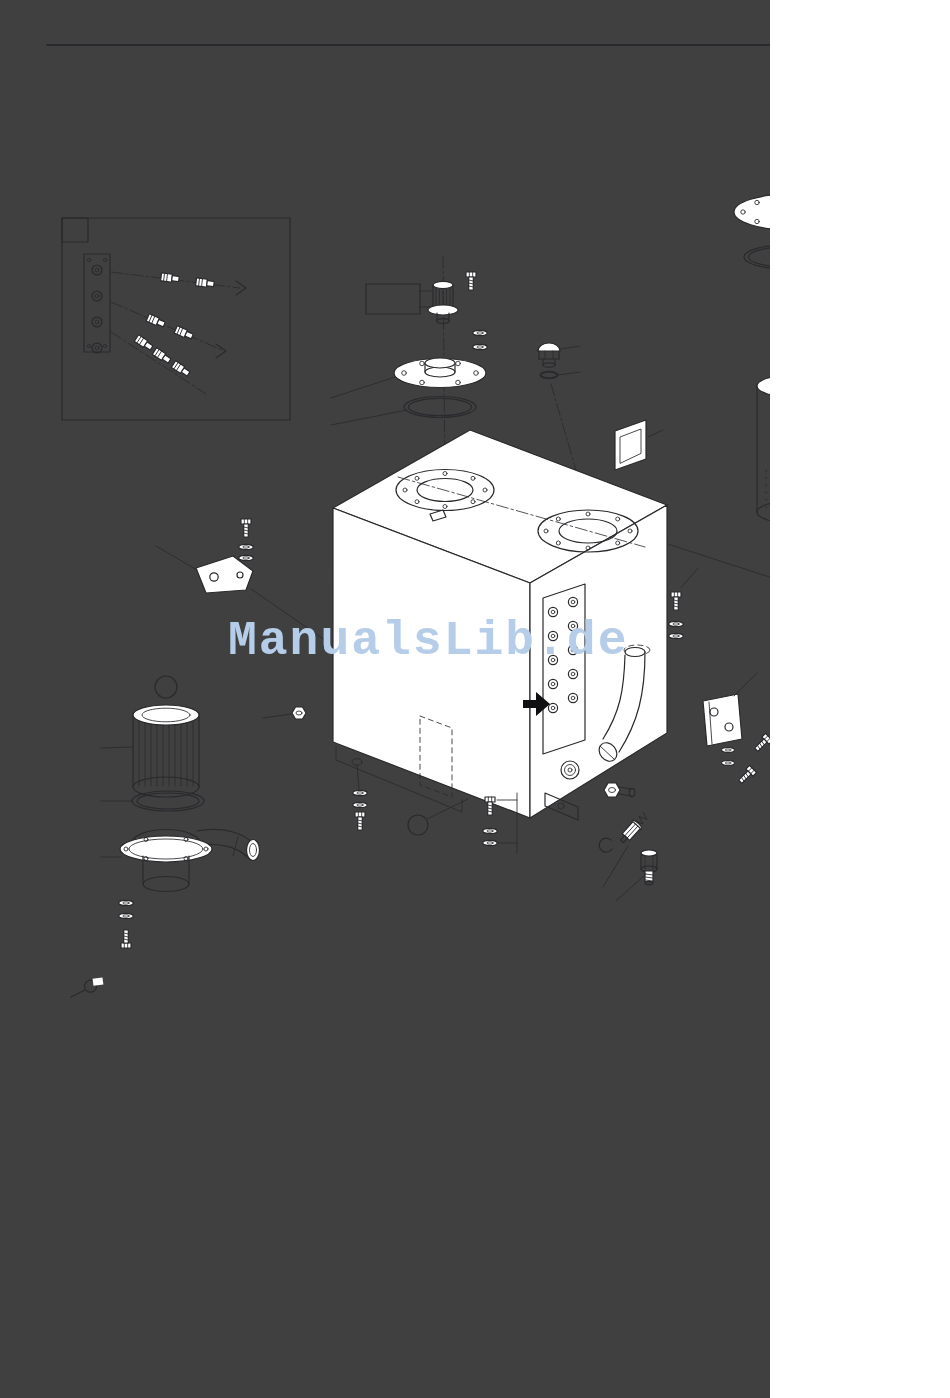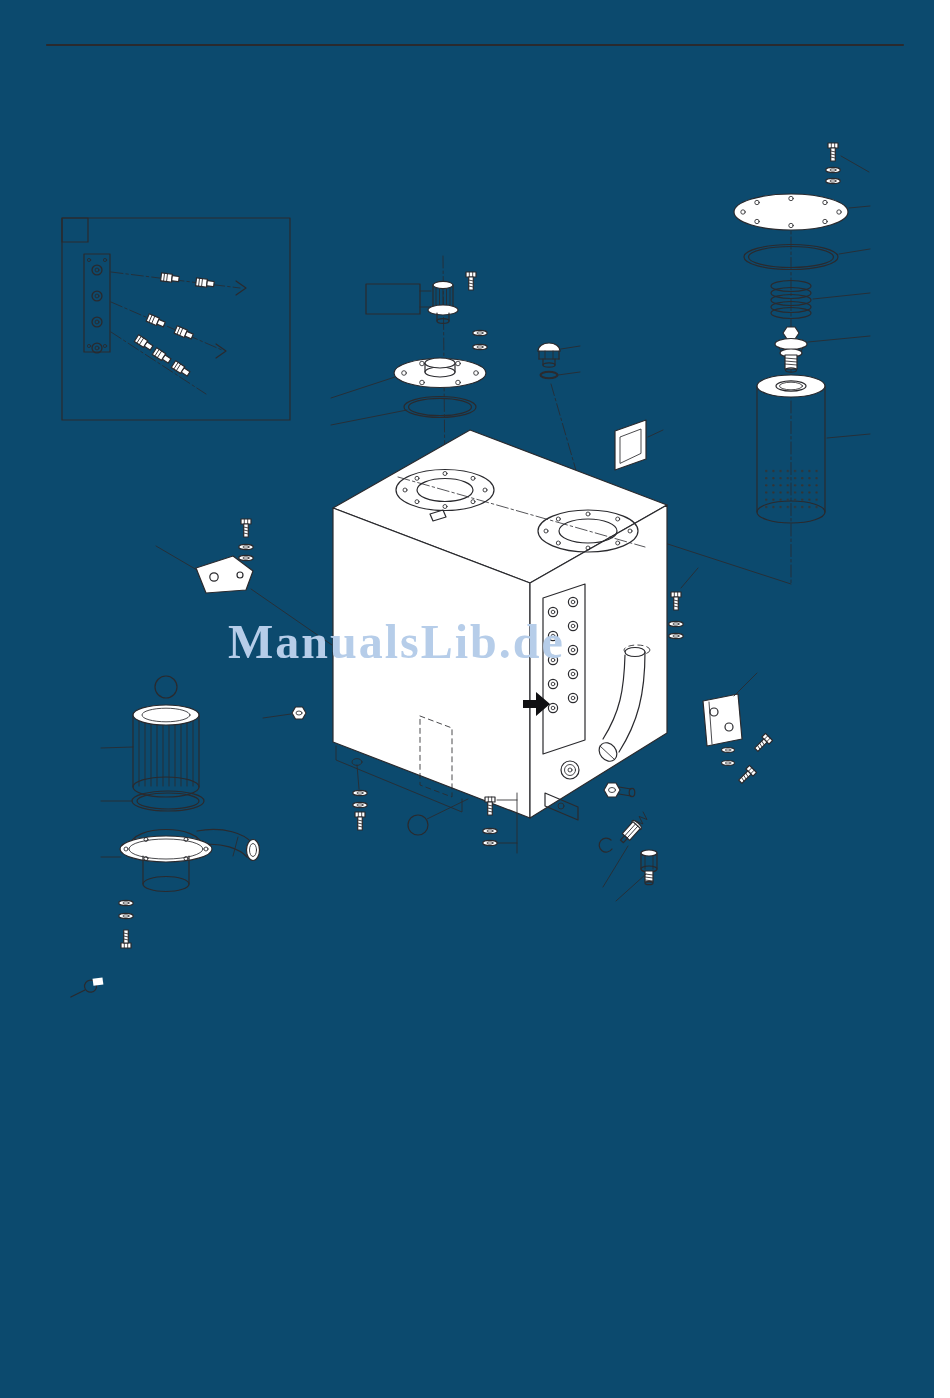--- a/index.html
+++ b/index.html
@@ -1,17 +1,17 @@
 <!DOCTYPE html>
 <html><head>
 <meta charset="utf-8">
 <style>
   html,body{margin:0;padding:0;background:#ffffff}
-  .page{position:relative;width:934px;height:1398px;background:#0c4a6e;overflow:hidden;
-        font-family:Liberation Serif, serif}
+  .page{position:relative;width:770px;height:1398px;background:#404040;overflow:hidden;
+        font-family:Liberation Mono, monospace}
   .page svg{position:absolute;left:0;top:0}
   .ln{stroke:#2a2a2e;fill:none;stroke-width:1.2;stroke-linecap:round;stroke-linejoin:round}
   .thin{stroke-width:.85}
   .thick{stroke-width:2.1}
   .fillw{fill:#ffffff}
   .dash{stroke-dasharray:5 4}
   .cdash{stroke-dasharray:12 3 2.5 3;stroke-width:.8}
   .solidblk{fill:#101013;stroke:none}
   .watermark{position:absolute;left:228px;top:614px;font-size:48px;font-weight:bold;
              color:#b6cde9;letter-spacing:2px;white-space:nowrap;user-select:none}

